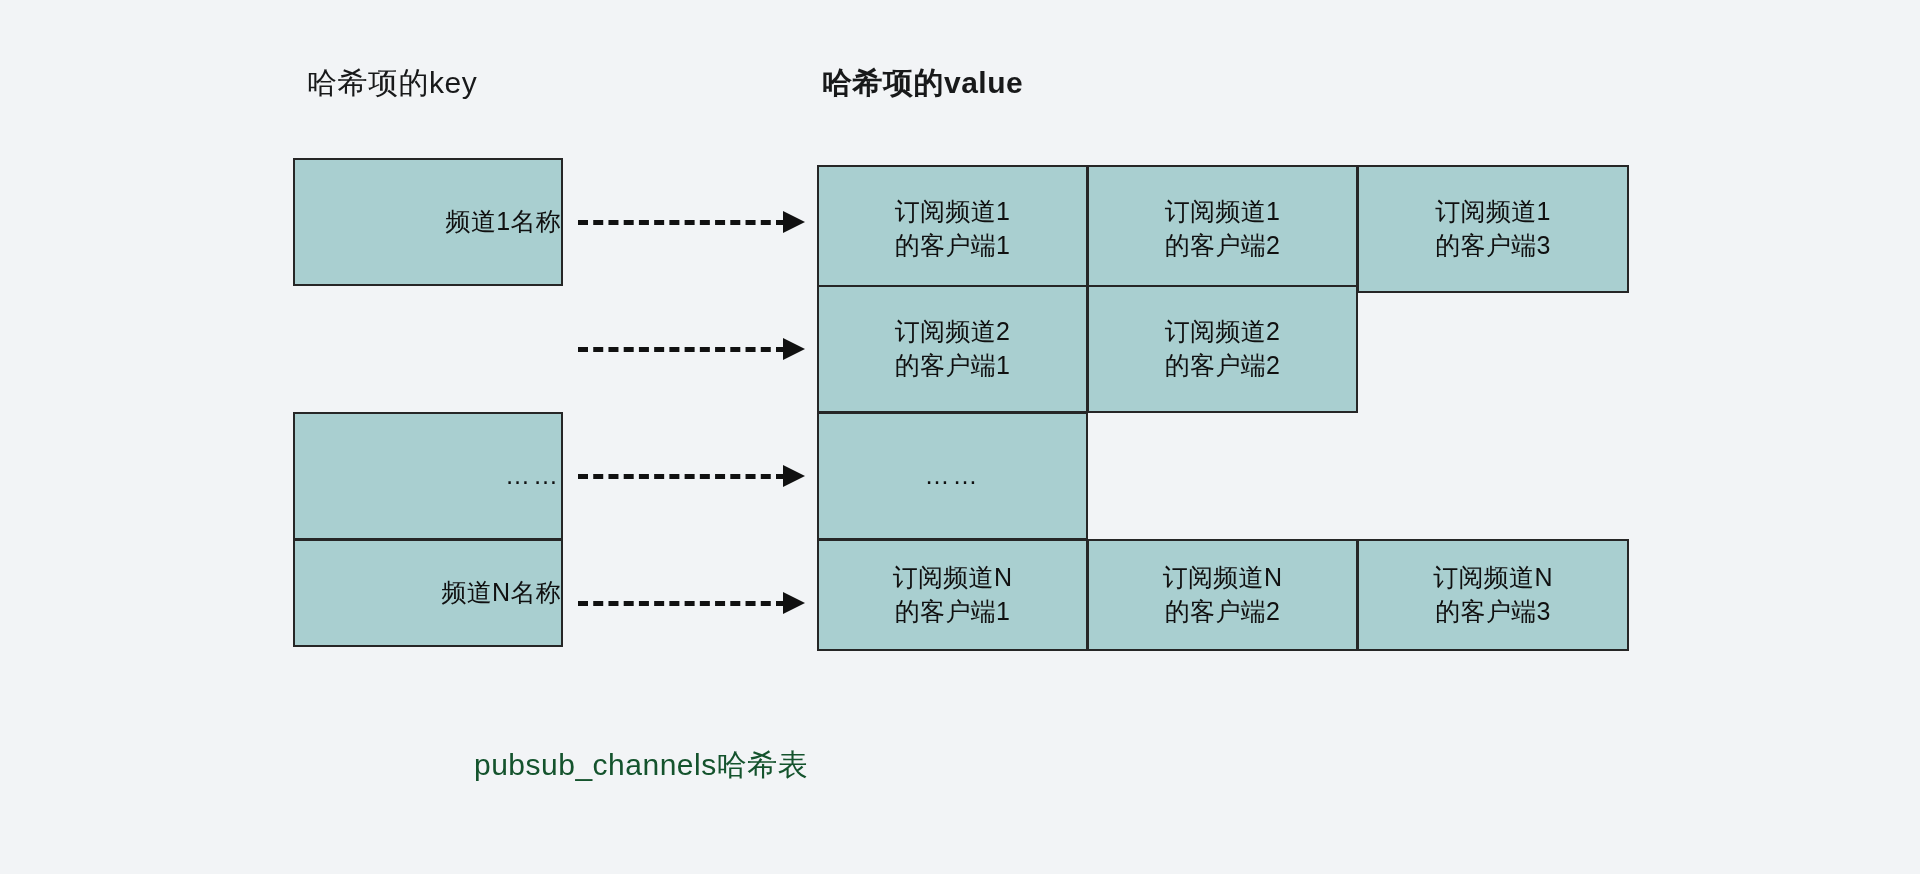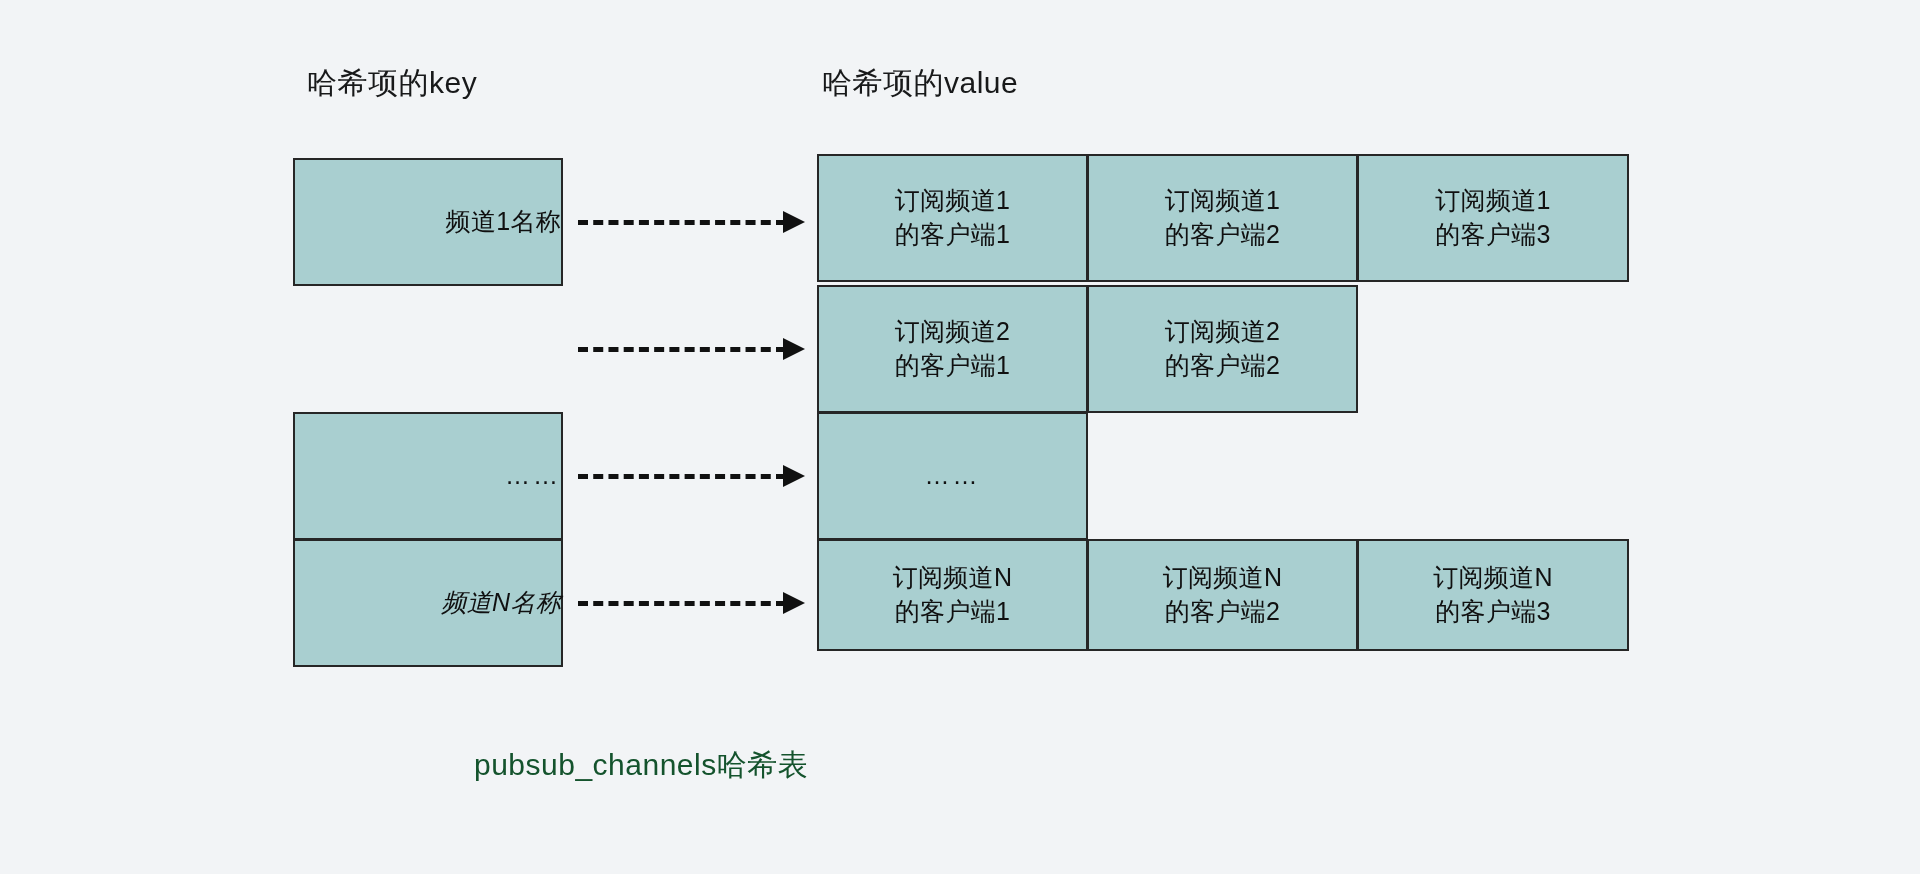--- a/index.html
+++ b/index.html
@@ -25,21 +25,21 @@
   
   .col-header {
     position: absolute;
     font-size: 30px;
     line-height: 1;
     color: #18191a;
     white-space: nowrap;
     letter-spacing: 0.5px;
   }
   #hdr-key   { left: 307px; top: 68px; }
-  #hdr-value { left: 822px; top: 68px; }
+  #hdr-value { left: 822px; top: 68px; font-weight: bold; }
 
   
   .cell {
     position: absolute;
     box-sizing: border-box;
     background: #a9cfd0;
     border: 2px solid #262626;
     display: flex;
     align-items: center;
     justify-content: center;
@@ -50,28 +50,28 @@
     letter-spacing: 0.3px;
   }
   .cell .txt { display: block; white-space: pre-line; }
   .cell.ellipsis .txt { letter-spacing: 3px; }
 
   
   .key-cell { left: 293px; width: 270px; justify-content: flex-end; }
   #key-r0 { top: 158px;  height: 128px; }
   #key-r1 { top: 285px;  height: 128px; }
   #key-r2 { top: 412px;  height: 128px; }
-  #key-r3 { top: 539px;  height: 128px; font-style: italic; }
+  #key-r3 { top: 539px;  height: 108px; }
 
   
   .val-c0 { left: 817px;  width: 271px; }
   .val-c1 { left: 1087px; width: 271px; }
   .val-c2 { left: 1357px; width: 272px; }
 
-  .val-r0 { top: 154px; height: 128px; }
+  .val-r0 { top: 165px; height: 128px; }
   .val-r1 { top: 285px; height: 128px; }
   .val-r2 { top: 412px; height: 128px; }
   .val-r3 { top: 539px; height: 112px; }
 
   
   .arrow {
     position: absolute;
     left: 578px;
     width: 239px;
     height: 22px;

